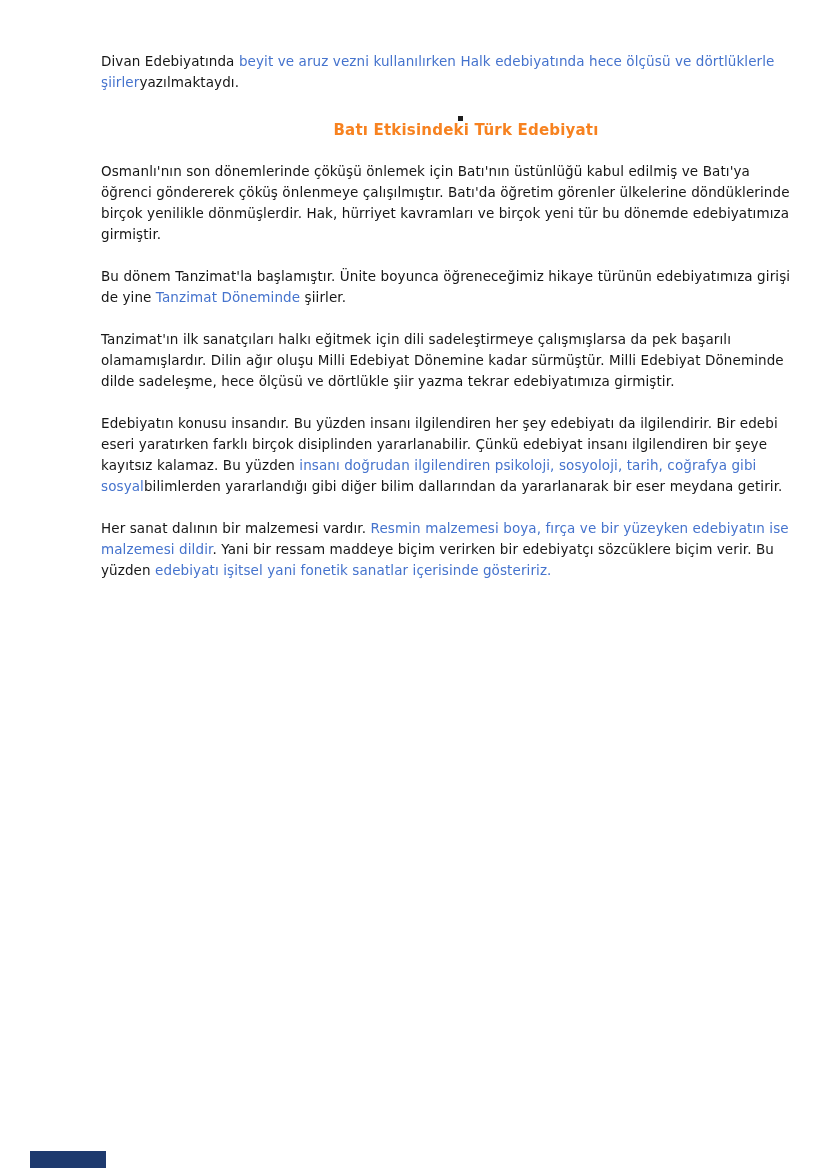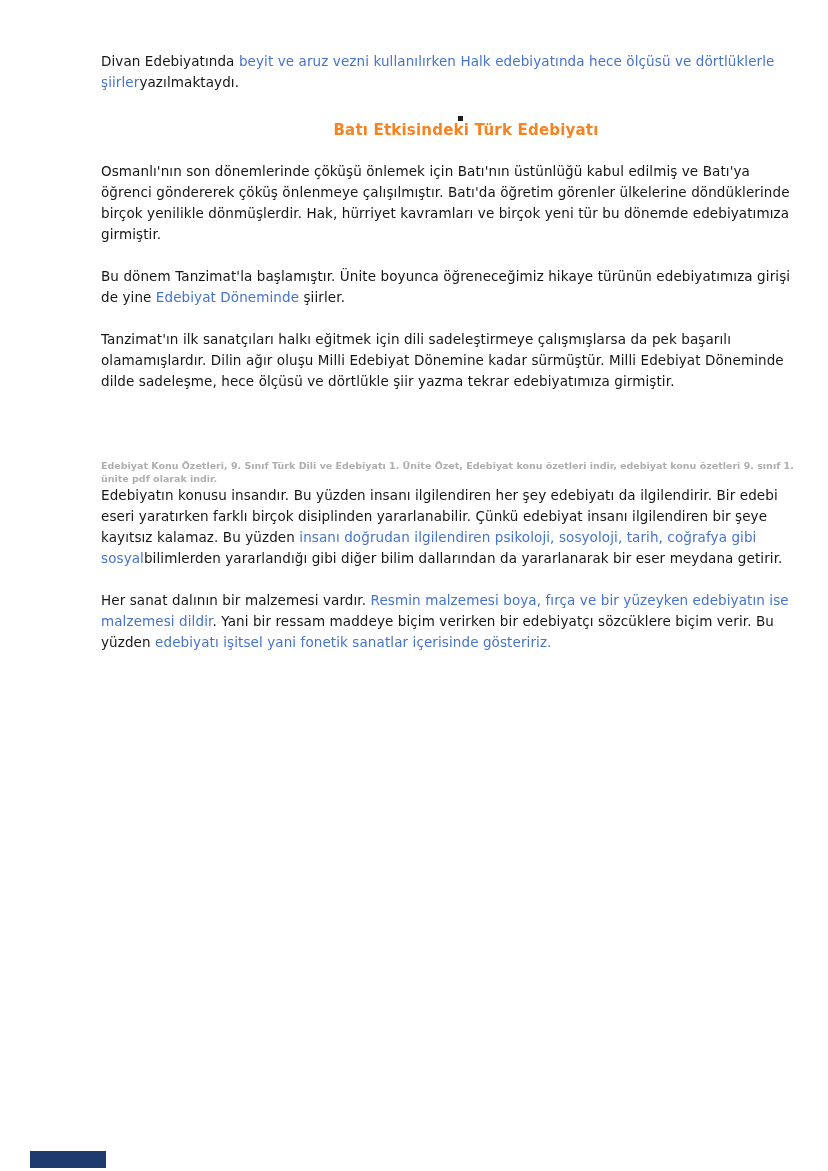--- a/index.html
+++ b/index.html
@@ -76,25 +76,24 @@
 
     <p class="body"><span class="run">Divan Edebiyatında </span><span class="run link">beyit ve aruz vezni kullanılırken Halk edebiyatında hece ölçüsü ve dörtlüklerle şiirler</span><span class="run">yazılmaktaydı.</span></p>
 
     <h3 class="bullet-heading">
       <span class="bullet"></span>
       <span>Batı Etkisindeki Türk Edebiyatı</span>
     </h3>
 
     <p class="body"><span class="run">Osmanlı'nın son dönemlerinde çöküşü önlemek için Batı'nın üstünlüğü kabul edilmiş ve Batı'ya öğrenci göndererek çöküş önlenmeye çalışılmıştır. Batı'da öğretim görenler ülkelerine döndüklerinde birçok yenilikle dönmüşlerdir. Hak, hürriyet kavramları ve birçok yeni tür bu dönemde edebiyatımıza girmiştir.</span></p>
 
-    <p class="body"><span class="run">Bu dönem Tanzimat'la başlamıştır. Ünite boyunca öğreneceğimiz hikaye türünün edebiyatımıza girişi de yine </span><span class="run link">Edebiyat Döneminde</span><span class="run"> şiirler.</span></p>
+    <p class="body"><span class="run">Bu dönem Tanzimat'la başlamıştır. Ünite boyunca öğreneceğimiz hikaye türünün edebiyatımıza girişi de yine </span><span class="run link">Tanzimat Döneminde</span><span class="run"> şiirler.</span></p>
 
     <p class="body"><span class="run">Tanzimat'ın ilk sanatçıları halkı eğitmek için dili sadeleştirmeye çalışmışlarsa da pek başarılı olamamışlardır. Dilin ağır oluşu Milli Edebiyat Dönemine kadar sürmüştür. Milli Edebiyat Döneminde dilde sadeleşme, hece ölçüsü ve dörtlükle şiir yazma tekrar edebiyatımıza girmiştir.</span></p>
 
-    <p class="caption">Edebiyat Konu Özetleri, 9. Sınıf Türk Dili ve Edebiyatı 1. Ünite Özet, Edebiyat konu özetleri indir, edebiyat konu özetleri 9. sınıf 1. ünite pdf olarak indir.</p>
 
 
     <p class="body"><span class="run">Edebiyatın konusu insandır. Bu yüzden insanı ilgilendiren her şey edebiyatı da ilgilendirir. Bir edebi eseri yaratırken farklı birçok disiplinden yararlanabilir. Çünkü edebiyat insanı ilgilendiren bir şeye kayıtsız kalamaz. Bu yüzden </span><span class="run link">insanı doğrudan ilgilendiren psikoloji, sosyoloji, tarih, coğrafya gibi sosyal</span><span class="run">bilimlerden yararlandığı gibi diğer bilim dallarından da yararlanarak bir eser meydana getirir.</span></p>
 
 
     <p class="body"><span class="run">Her sanat dalının bir malzemesi vardır. </span><span class="run link">Resmin malzemesi boya, fırça ve bir yüzeyken edebiyatın ise malzemesi dildir</span><span class="run">. Yani bir ressam maddeye biçim verirken bir edebiyatçı sözcüklere biçim verir. Bu yüzden </span><span class="run link">edebiyatı işitsel yani fonetik sanatlar içerisinde gösteririz.</span></p>
 
   </div>
 
   <div class="footer-box"></div>

